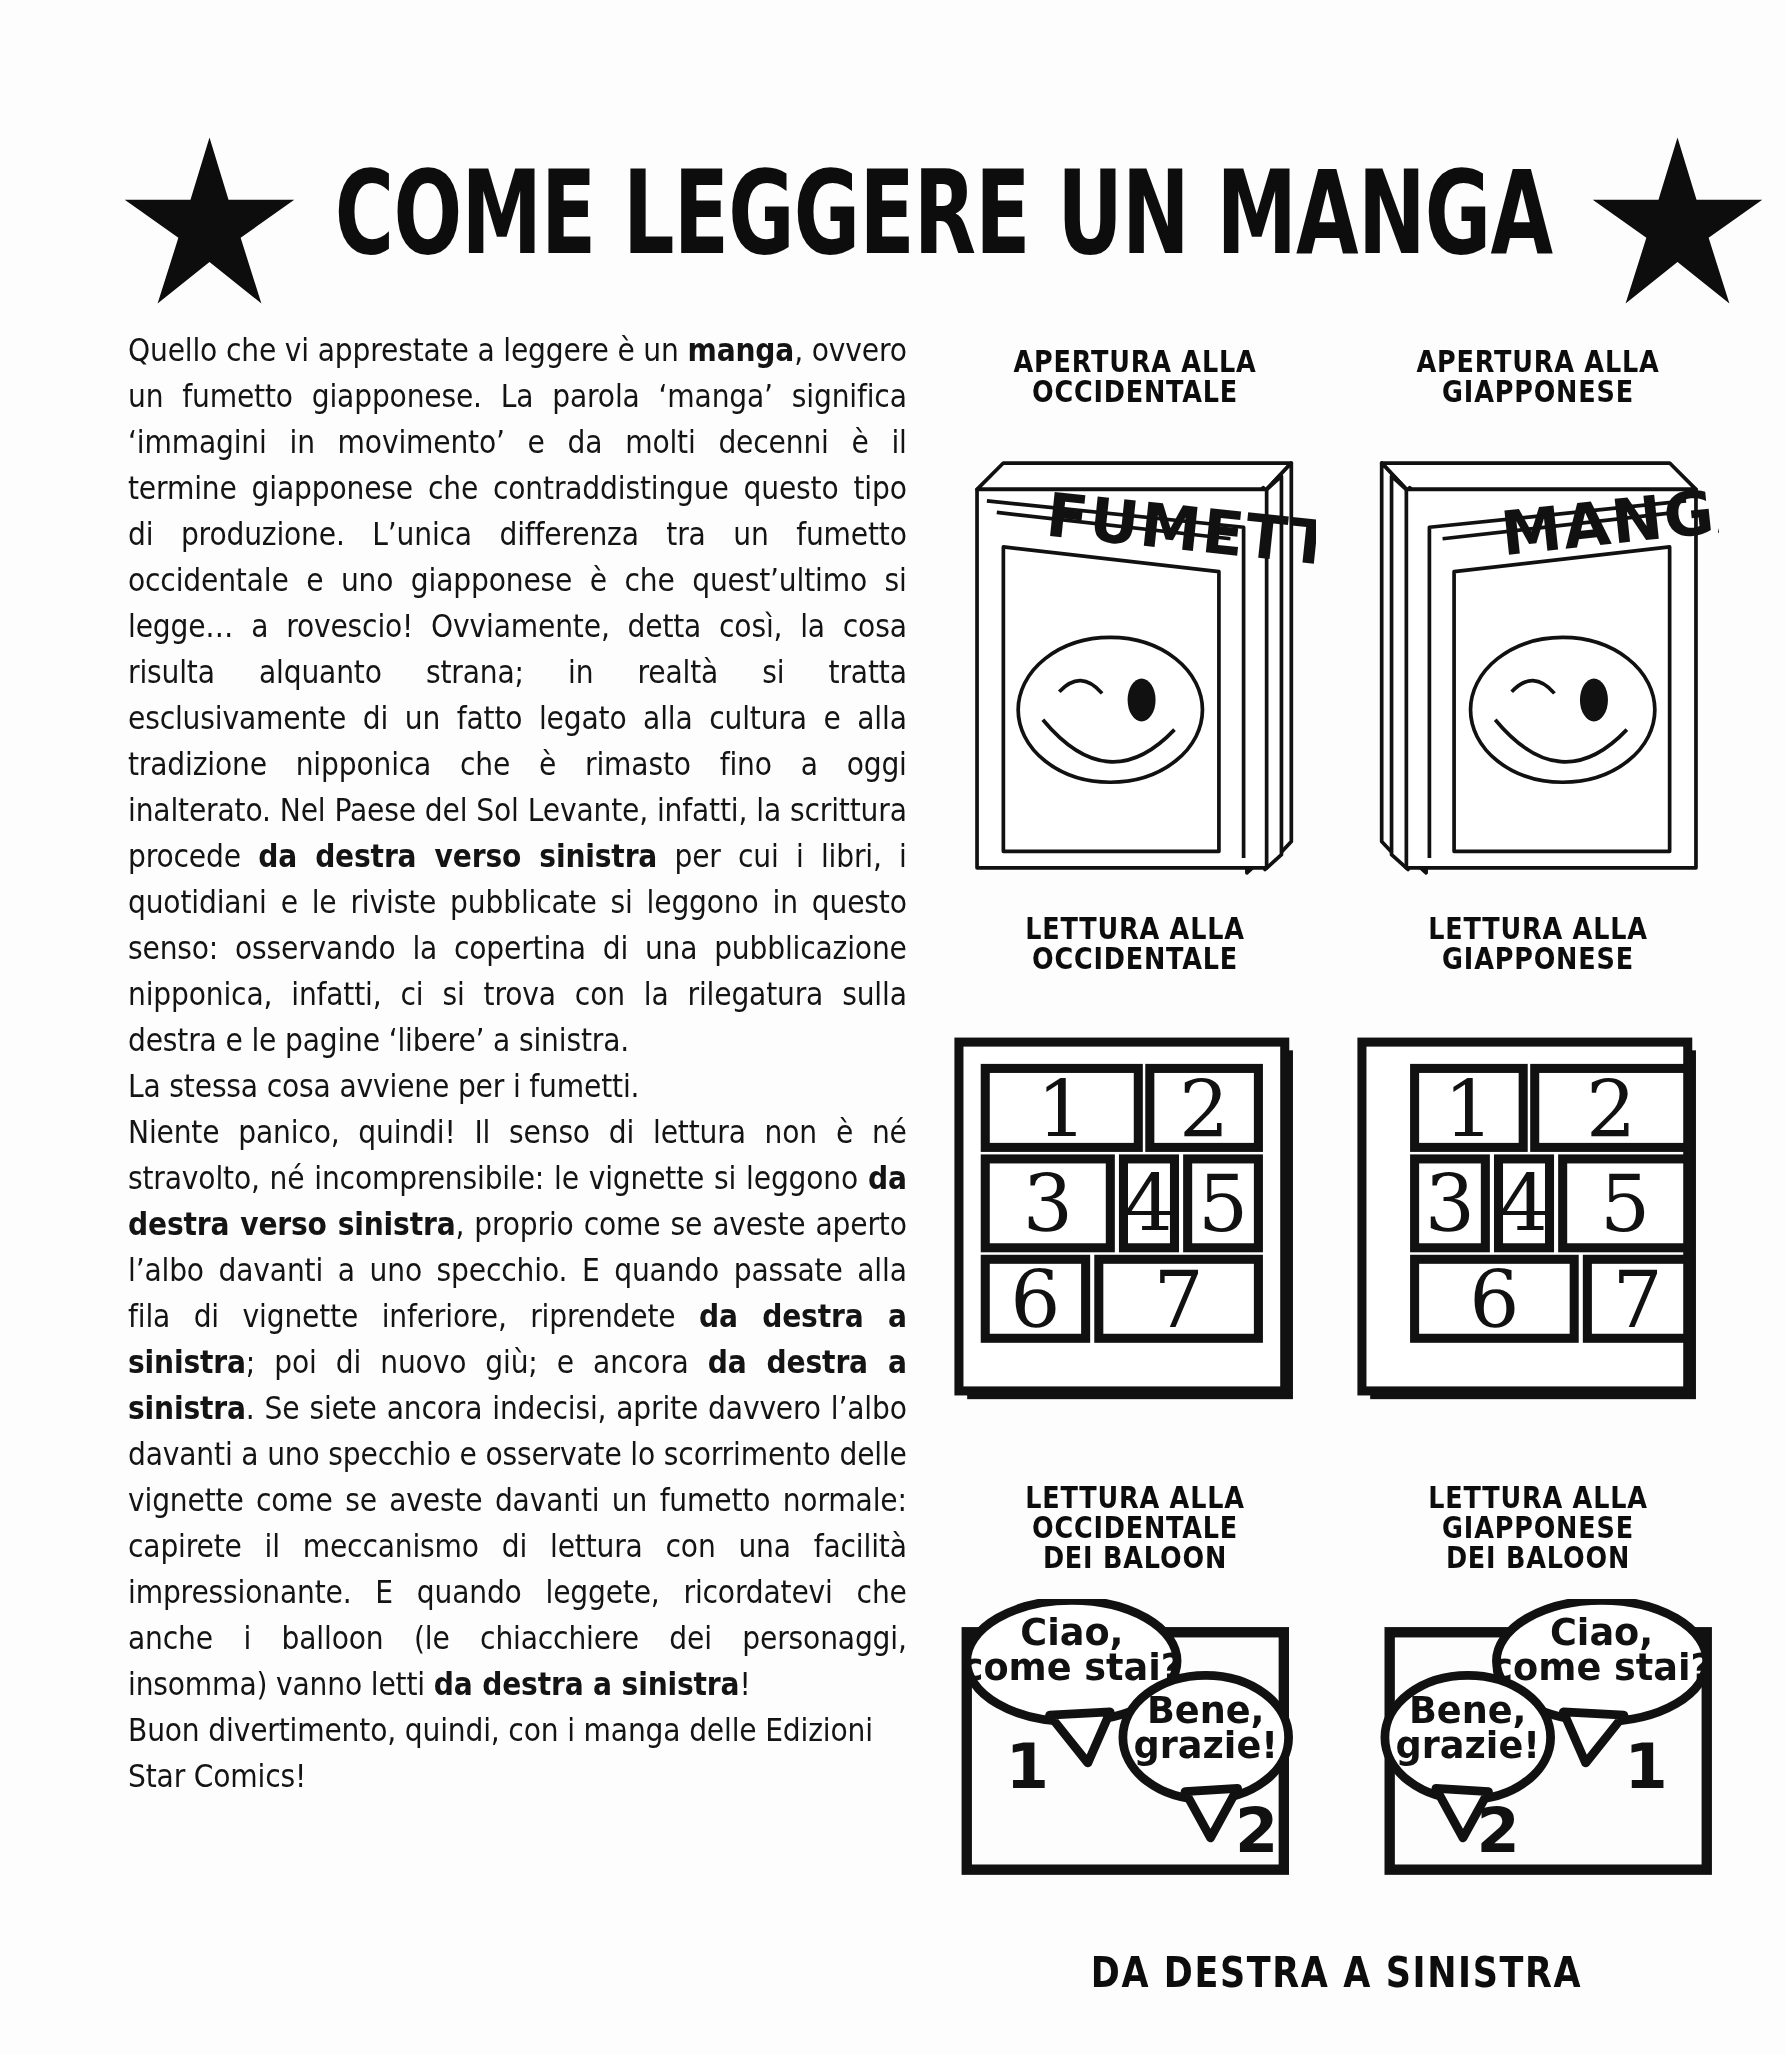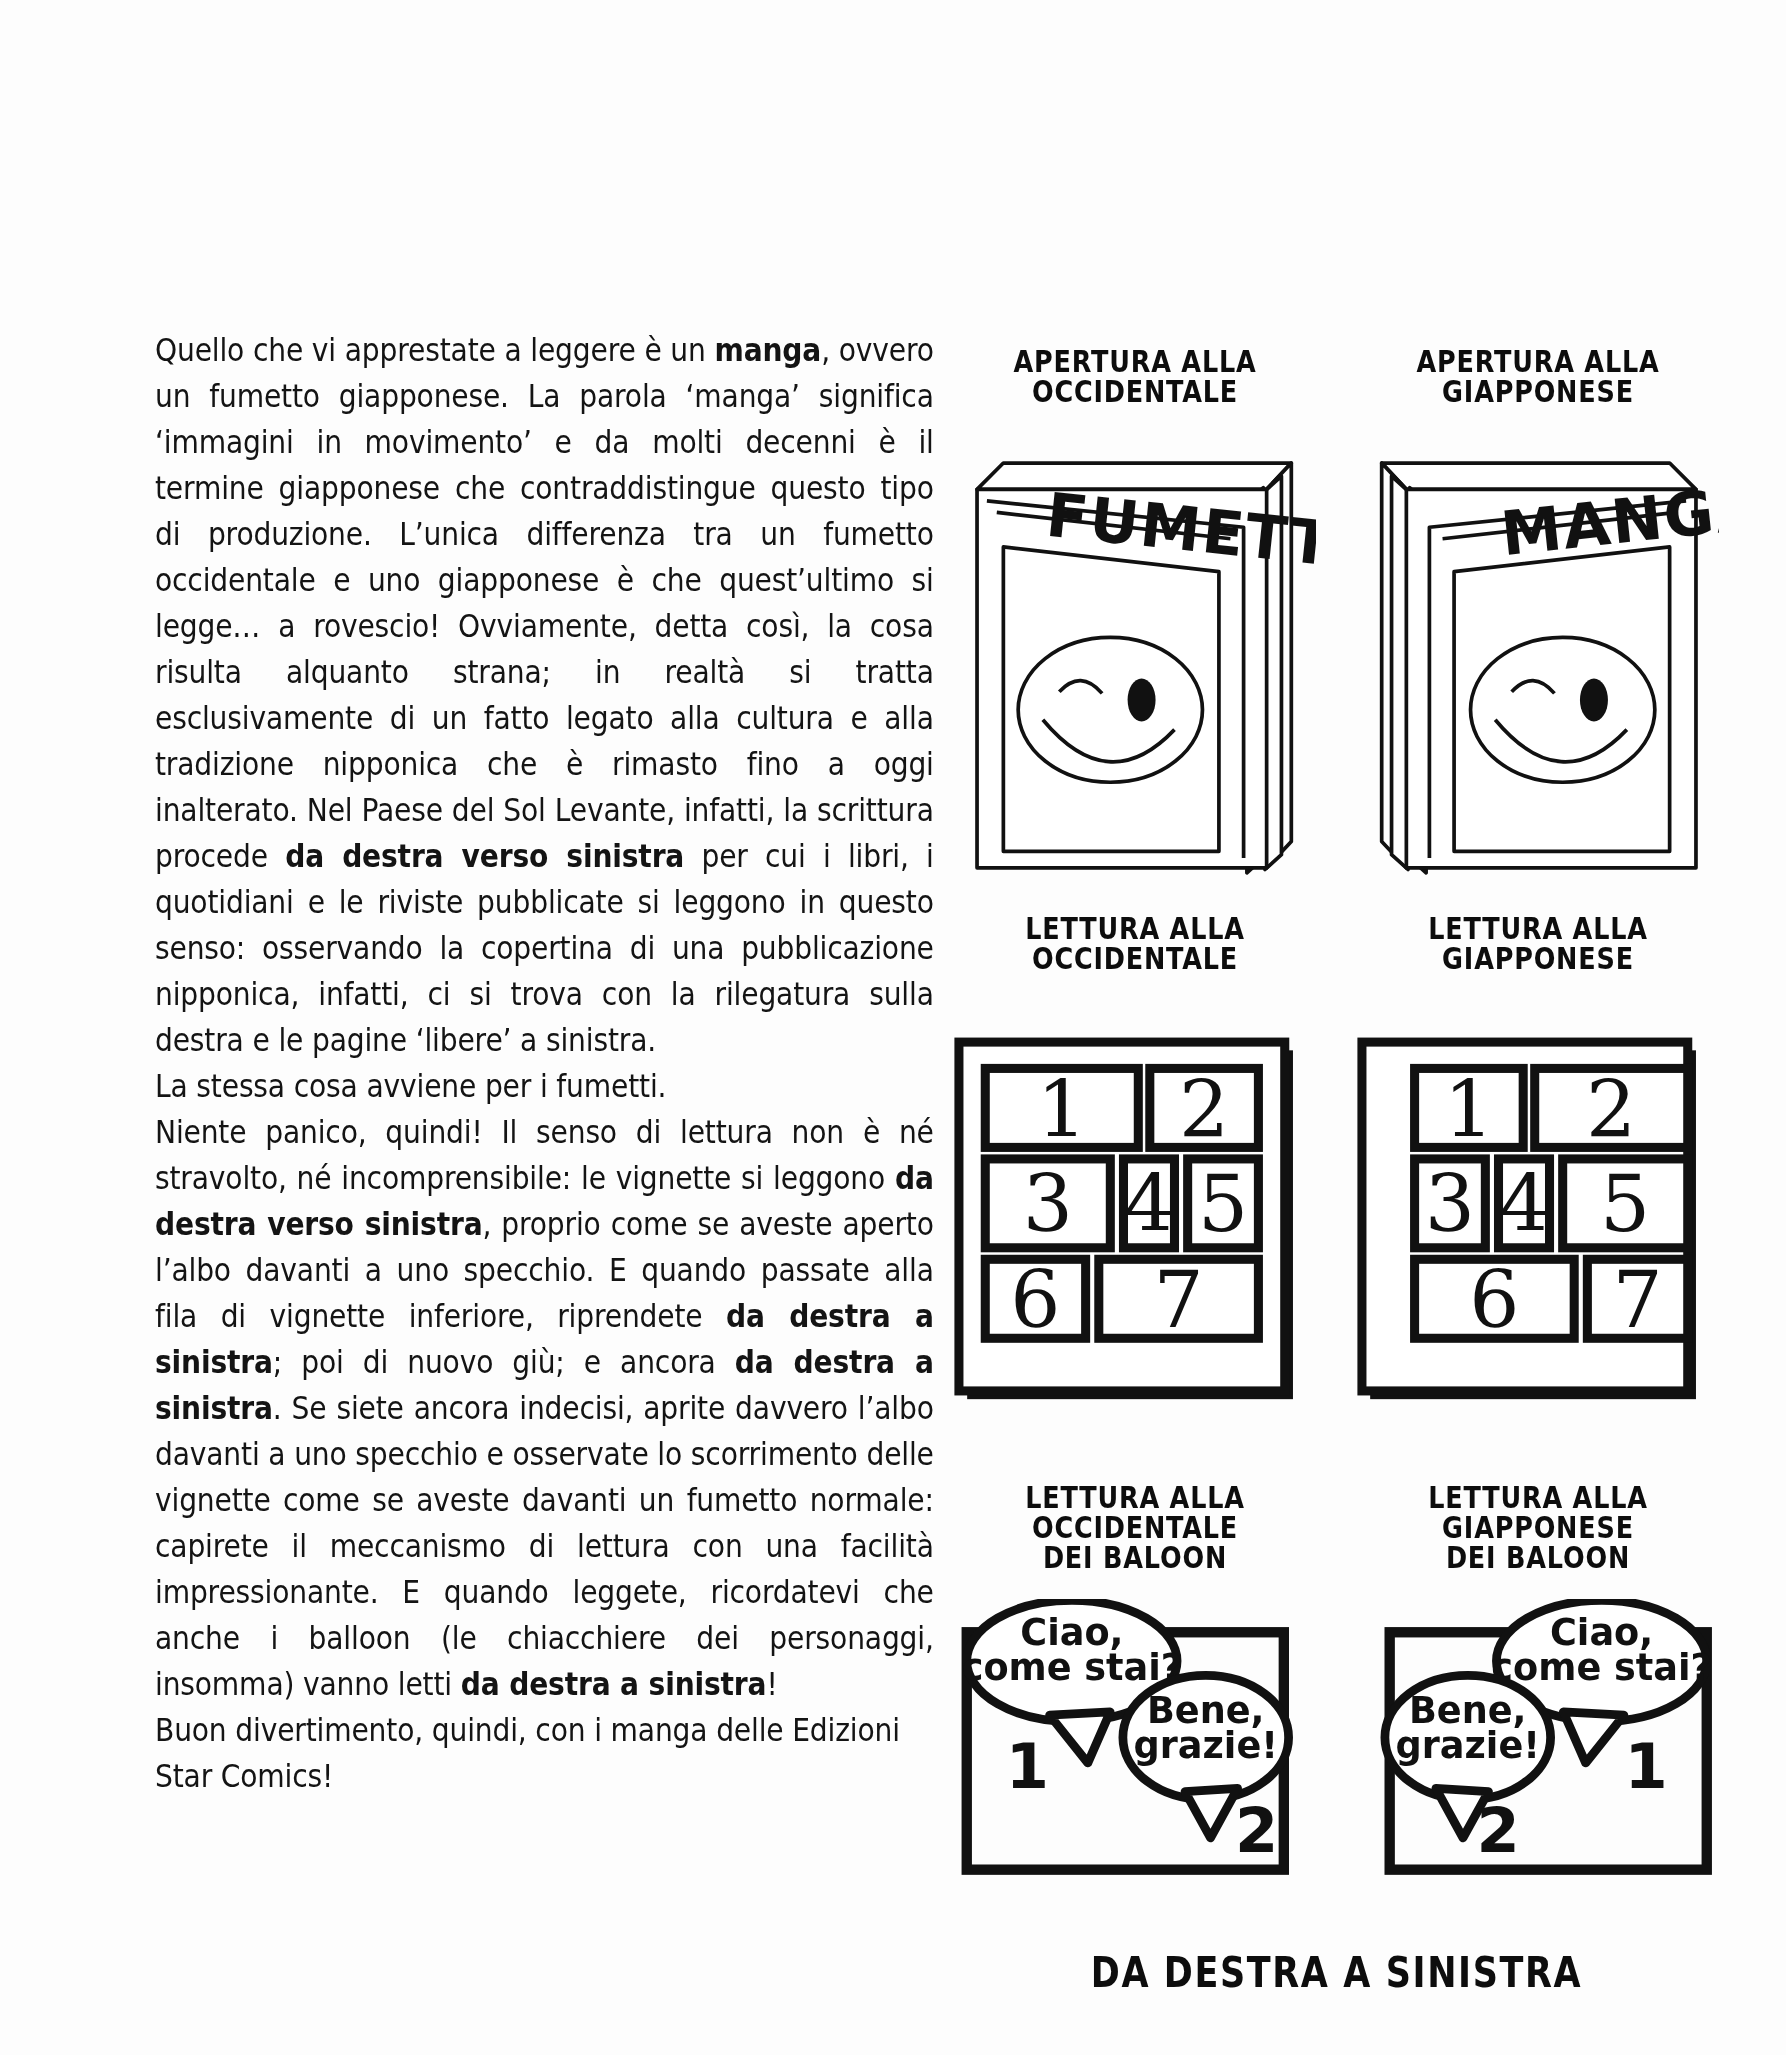--- a/index.html
+++ b/index.html
@@ -49,21 +49,21 @@
     transform: scaleY(1.35) scaleX(0.94);
     transform-origin: center center;
     white-space: nowrap;
     color: #0d0d0d;
     padding-bottom: 4.1px;
   }
 
   
   .bodycol {
     position: absolute;
-    left: 155px;
+    left: 128px;
     top: 327px;
     width: 779px;
   }
   .bodycol p {
     margin: 0;
     font-family: "DejaVu Sans", sans-serif;
     font-size: 32px;
     line-height: 46px;
     text-align: justify;
     text-justify: inter-word;
@@ -165,20 +165,35 @@
     font-weight: 700;
     font-size: 74px;
     letter-spacing: 2px;
   }
 </style>
 </head>
 <body>
 
 <div class="page">
 
+  <div class="titlebar">
+    <div class="star">
+      <svg viewBox="0 0 100 100" preserveAspectRatio="xMidYMid meet">
+        <polygon fill="#0d0d0d" points="50,2 61,38 99,38 68,60 80,98 50,74 20,98 32,60 1,38 39,38"></polygon>
+      </svg>
+    </div>
+
+    <div class="title-text">COME LEGGERE UN MANGA</div>
+
+    <div class="star">
+      <svg viewBox="0 0 100 100" preserveAspectRatio="xMidYMid meet">
+        <polygon fill="#0d0d0d" points="50,2 61,38 99,38 68,60 80,98 50,74 20,98 32,60 1,38 39,38"></polygon>
+      </svg>
+    </div>
+  </div>
 
   <div class="bodycol">
     <p>Quello che vi apprestate a leggere è un <b>manga</b>, ovvero un fumetto giapponese. La parola ‘manga’ significa ‘immagini in movimento’ e da molti decenni è il termine giapponese che contraddistingue questo tipo di produzione. L’unica differenza tra un fumetto occidentale e uno giapponese è che quest’ultimo si legge… a rovescio! Ovviamente, detta così, la cosa risulta alquanto strana; in realtà si tratta esclusivamente di un fatto legato alla cultura e alla tradizione nipponica che è rimasto fino a oggi inalterato. Nel Paese del Sol Levante, infatti, la scrittura procede <b>da destra verso sinistra</b> per cui i libri, i quotidiani e le riviste pubblicate si leggono in questo senso: osservando la copertina di una pubblicazione nipponica, infatti, ci si trova con la rilegatura sulla destra e le pagine ‘libere’ a sinistra.</p>
     <p>La stessa cosa avviene per i fumetti.</p>
     <p>Niente panico, quindi! Il senso di lettura non è né stravolto, né incomprensibile: le vignette si leggono <b>da destra verso sinistra</b>, proprio come se aveste aperto l’albo davanti a uno specchio. E quando passate alla fila di vignette inferiore, riprendete <b>da destra a sinistra</b>; poi di nuovo giù; e ancora <b>da destra a sinistra</b>. Se siete ancora indecisi, aprite davvero l’albo davanti a uno specchio e osservate lo scorrimento delle vignette come se aveste davanti un fumetto normale: capirete il meccanismo di lettura con una facilità impressionante. E quando leggete, ricordatevi che anche i balloon (le chiacchiere dei personaggi, insomma) vanno letti <b>da destra a sinistra</b>!</p>
     <p class="last">Buon divertimento, quindi, con i manga delle Edizioni Star Comics!</p>
   </div>
 
   <div class="rightcol">
 

